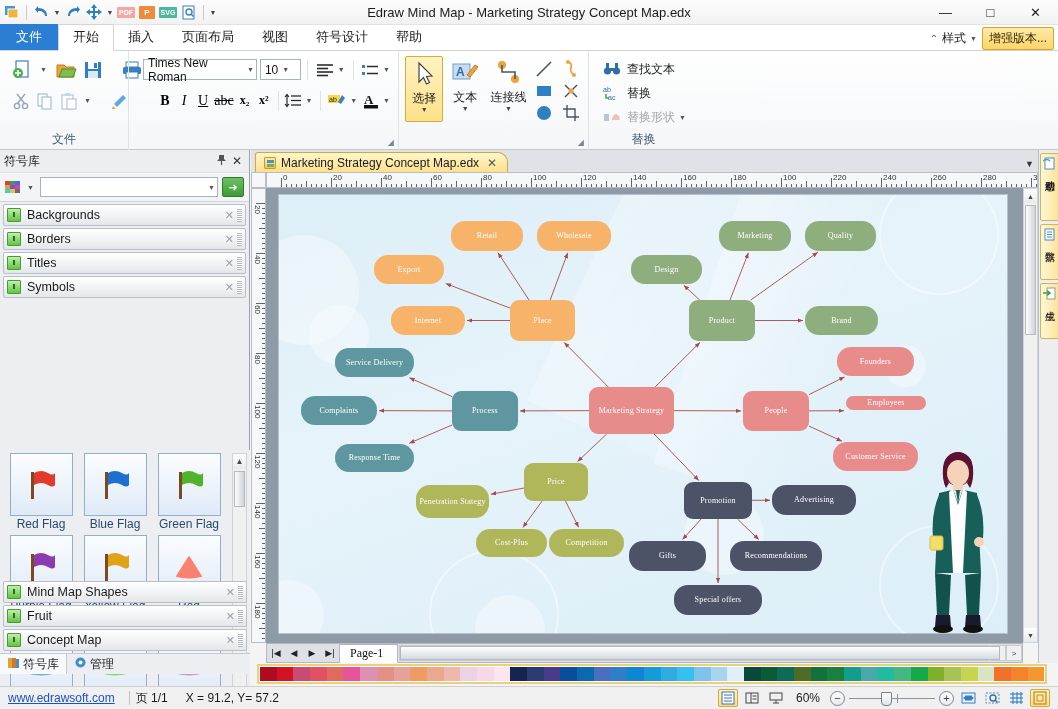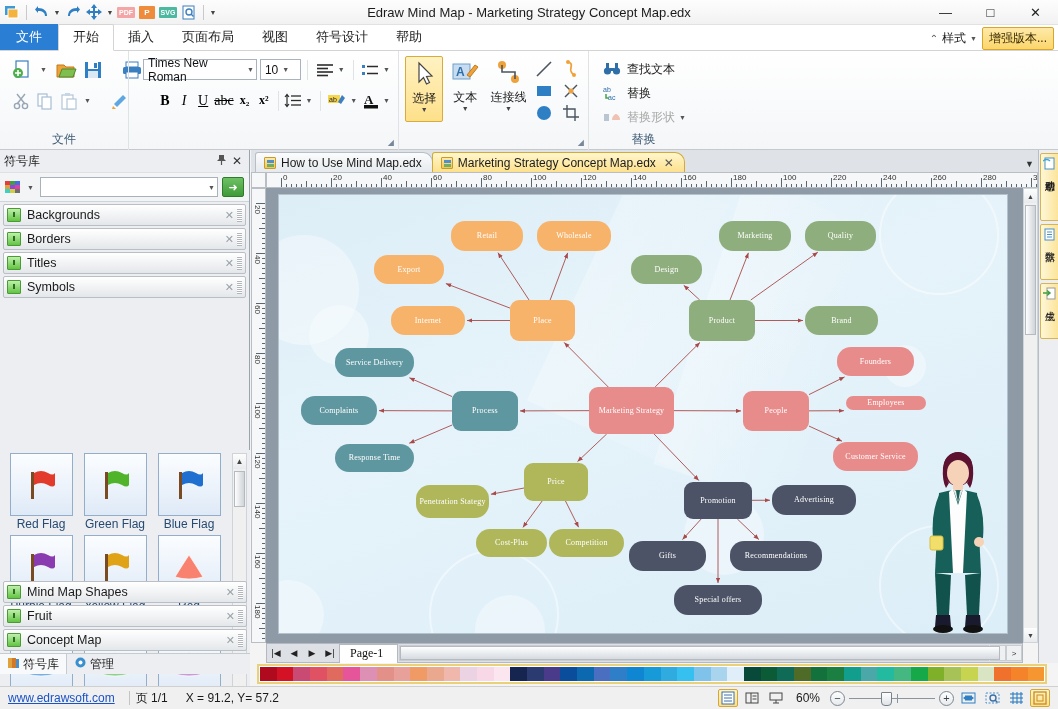--- a/index.html
+++ b/index.html
@@ -694,33 +694,33 @@
                 <rect x="8" y="4" width="3" height="27" fill="#7a4a23"></rect>
                 <path d="M11 5 Q18 1 25 5 Q30 8 32 5 L32 17 Q30 20 25 17 Q18 13 11 17 Z" fill="#e23b2b"></path>
               </svg>
             </div>
             <div class="shape-lbl">Red Flag</div>
           </div>
           <div class="shape-cell">
             <div class="shape-box">
               <svg width="36" height="34" viewBox="0 0 36 34">
                 <rect x="8" y="4" width="3" height="27" fill="#7a4a23"></rect>
+                <path d="M11 5 Q18 1 25 5 Q30 8 32 5 L32 17 Q30 20 25 17 Q18 13 11 17 Z" fill="#1f6fd0"></path>
+              </svg>
+            </div>
+            <div class="shape-lbl">Blue Flag</div>
+          </div>
+          <div class="shape-cell">
+            <div class="shape-box">
+              <svg width="36" height="34" viewBox="0 0 36 34">
+                <rect x="8" y="4" width="3" height="27" fill="#7a4a23"></rect>
                 <path d="M11 5 Q18 1 25 5 Q30 8 32 5 L32 17 Q30 20 25 17 Q18 13 11 17 Z" fill="#4fb42a"></path>
               </svg>
             </div>
             <div class="shape-lbl">Green Flag</div>
-          </div>
-          <div class="shape-cell">
-            <div class="shape-box">
-              <svg width="36" height="34" viewBox="0 0 36 34">
-                <rect x="8" y="4" width="3" height="27" fill="#7a4a23"></rect>
-                <path d="M11 5 Q18 1 25 5 Q30 8 32 5 L32 17 Q30 20 25 17 Q18 13 11 17 Z" fill="#1f6fd0"></path>
-              </svg>
-            </div>
-            <div class="shape-lbl">Blue Flag</div>
           </div>
           <div class="shape-cell">
             <div class="shape-box">
               <svg width="36" height="34" viewBox="0 0 36 34">
                 <rect x="8" y="4" width="3" height="27" fill="#7a4a23"></rect>
                 <path d="M11 5 Q18 1 25 5 Q30 8 32 5 L32 17 Q30 20 25 17 Q18 13 11 17 Z" fill="#8a3bb0"></path>
               </svg>
             </div>
             <div class="shape-lbl">Purple Flag</div>
           </div>
@@ -812,24 +812,20 @@
               </svg>
           </span>
           <span>管理</span>
         </div>
       </div>
     </div>
   </div>
 
   <div class="doctabs">
     <div style="width:4px;"></div>
-    <div class="doctab">
-      <span class="tabicon"></span>
-      <span>How to Use Mind Map.edx</span>
-    </div>
     <div class="doctab active">
       <span class="tabicon"></span>
       <span>Marketing Strategy Concept Map.edx</span>
       <span class="tabclose">✕</span>
     </div>
     <div class="doctabs-dd">▼</div>
   </div>
 
   <div class="corner-box"></div>
   <div class="hruler" id="hruler">

